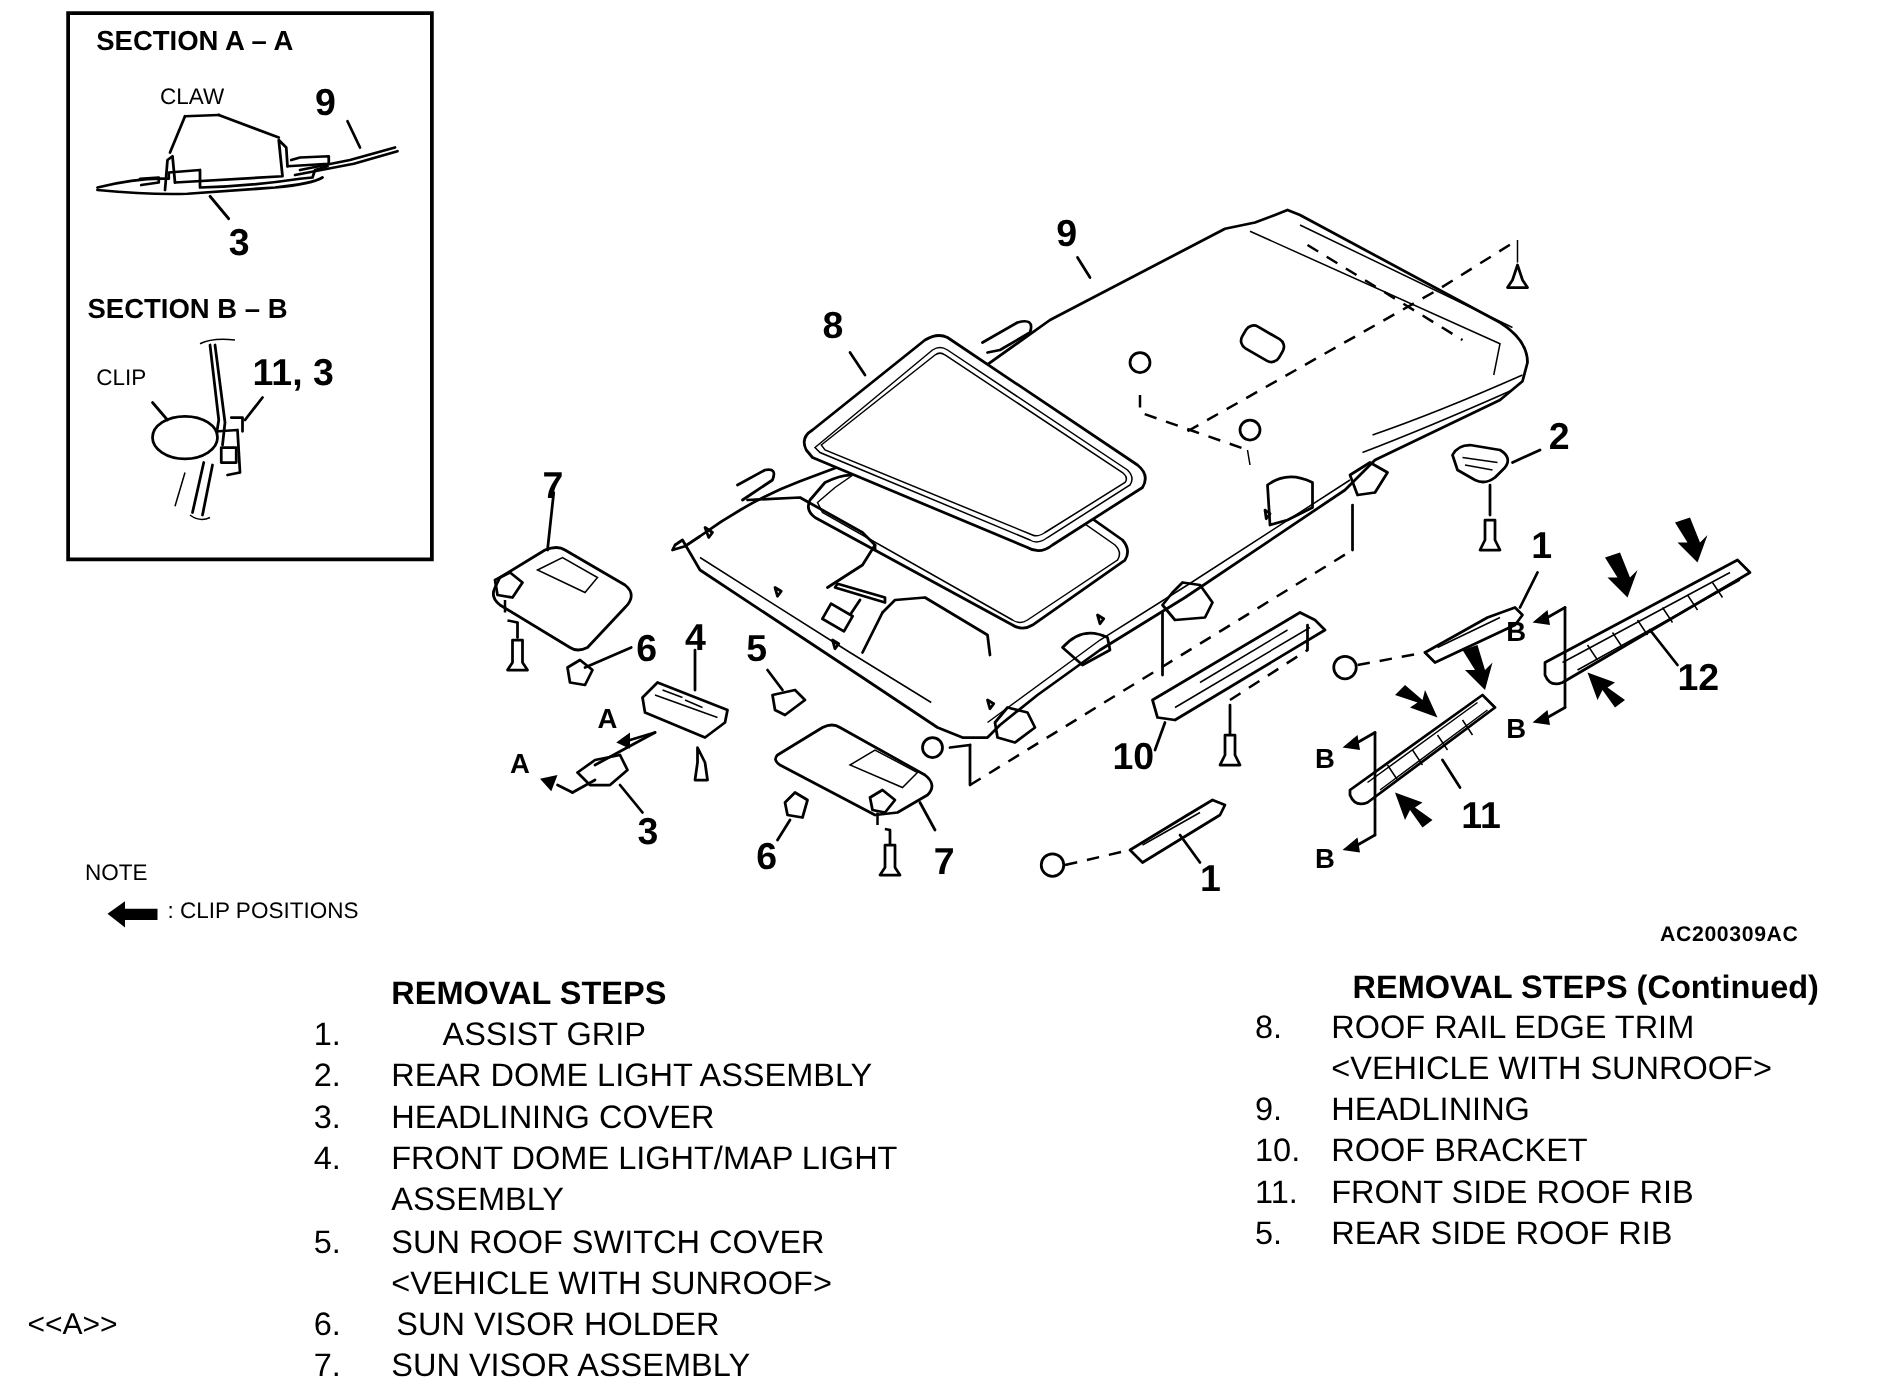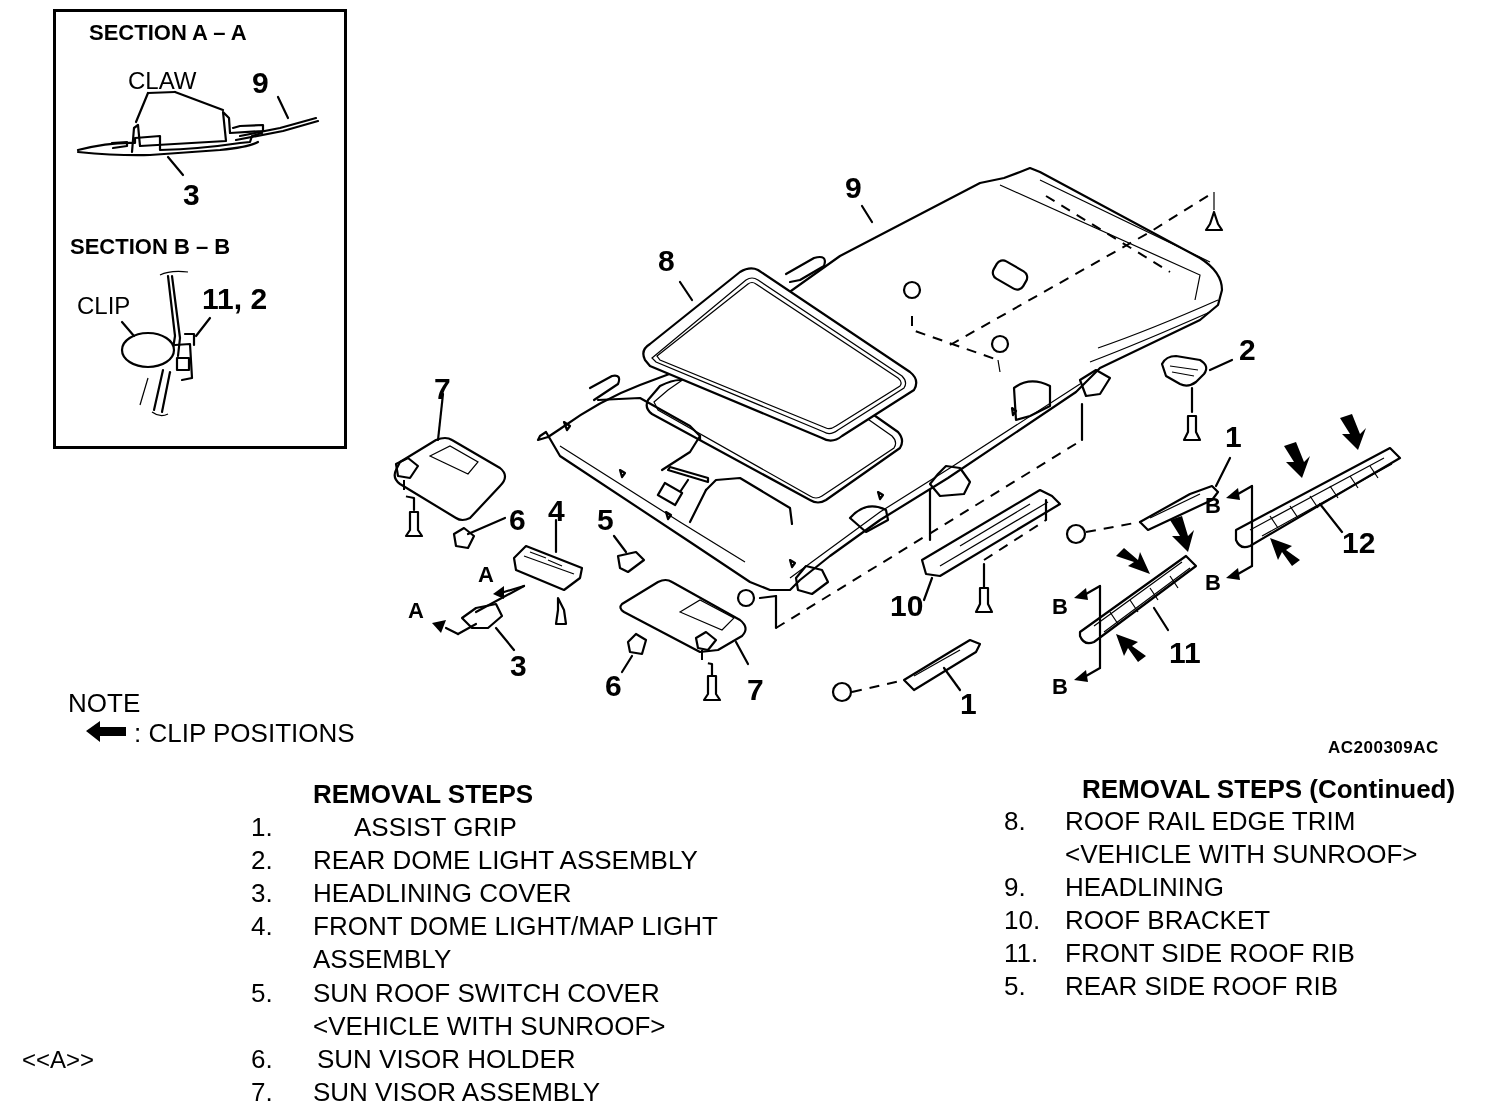--- a/index.html
+++ b/index.html
@@ -1,30 +1,30 @@
 <!DOCTYPE html>
 <html><head>
 <meta charset="utf-8">
 <style>
   html, body { margin:0; padding:0; background:#ffffff; }
   body { width:1504px; height:1120px; position:relative; overflow:hidden;
          font-family:"Liberation Sans", sans-serif; color:#000; }
   .inset-box { position:absolute; left:53px; top:9px; width:294px; height:440px;
                border:3px solid #000; box-sizing:border-box; }
   .sec-title { position:absolute; font-weight:bold; font-size:22px; letter-spacing:0px; white-space:nowrap; }
-  .lbl { position:absolute; font-size:24px; white-space:nowrap; }
+  .lbl { position:absolute; font-size:18px; white-space:nowrap; }
   .callout { position:absolute; font-weight:bold; font-size:30px; white-space:nowrap; line-height:1; }
   .secmark { position:absolute; font-weight:bold; font-size:22px; line-height:1; }
   svg.diagram { position:absolute; left:0; top:0; width:1504px; height:1120px; }
   svg .ln { fill:none; stroke:#000; stroke-width:2.2; stroke-linejoin:round; stroke-linecap:round; }
   svg .lt { fill:none; stroke:#000; stroke-width:1.2; }
   svg .dash { fill:none; stroke:#000; stroke-width:2; stroke-dasharray:10 8; }
   svg .part { fill:#fff; stroke:#000; stroke-width:2.2; stroke-linejoin:round; }
   svg .blk { fill:#000; stroke:none; }
-  .note { position:absolute; font-size:26px; white-space:nowrap; }
+  .note { position:absolute; font-size:18px; white-space:nowrap; }
   .fig-id { position:absolute; left:1328px; top:738px; font-weight:bold; font-size:17px; letter-spacing:0.5px; }
   .steps-head { position:absolute; font-weight:bold; font-size:26px; white-space:nowrap; }
   .step-row { position:absolute; font-size:26px; white-space:nowrap; line-height:1; }
   .step-num { position:absolute; left:0; }
   .step-txt { position:absolute; }
   .ref-mark { position:absolute; left:22px; top:1046px; font-size:24px; }
 </style>
 </head>
 <body>
 
@@ -255,27 +255,27 @@
     <polygon class="blk" points="1146,656 1138,662 1128,648 1124,656 1116,634 1138,642 1132,646"></polygon>
   </g>
 
   <path class="ln" d="M680,282 L692,300"></path>
   <path class="ln" d="M862,206 L872,222"></path>
 
   <polygon class="blk" points="86,731 100,721 100,727 126,727 126,736 100,736 100,742"></polygon>
 </svg>
 
 <div class="inset-box"></div>
-<div class="sec-title" style="left:89px; top:20px;text-align:right;">SECTION A – A</div>
+<div class="sec-title" style="left:77px; top:20px;text-align:right;">SECTION A – A</div>
 <div class="lbl" style="left:128px; top:67px;">CLAW</div>
 <div class="callout" style="left:252px; top:68px;">9</div>
 <div class="callout" style="left:183px; top:180px;">3</div>
 <div class="sec-title" style="left:70px; top:234px;">SECTION B – B</div>
 <div class="lbl" style="left:77px; top:292px;">CLIP</div>
-<div class="callout" style="left:202px; top:284px;">11, 2</div>
+<div class="callout" style="left:202px; top:284px;">11, 3</div>
 
 <div class="callout" style="left:845px; top:173px;">9</div>
 <div class="callout" style="left:658px; top:246px;">8</div>
 <div class="callout" style="left:1239px; top:335px;">2</div>
 <div class="callout" style="left:434px; top:374px;">7</div>
 <div class="callout" style="left:1225px; top:422px;">1</div>
 <div class="callout" style="left:548px; top:496px;">4</div>
 <div class="callout" style="left:509px; top:505px;">6</div>
 <div class="callout" style="left:597px; top:505px;">5</div>
 <div class="callout" style="left:1342px; top:528px;">12</div>

